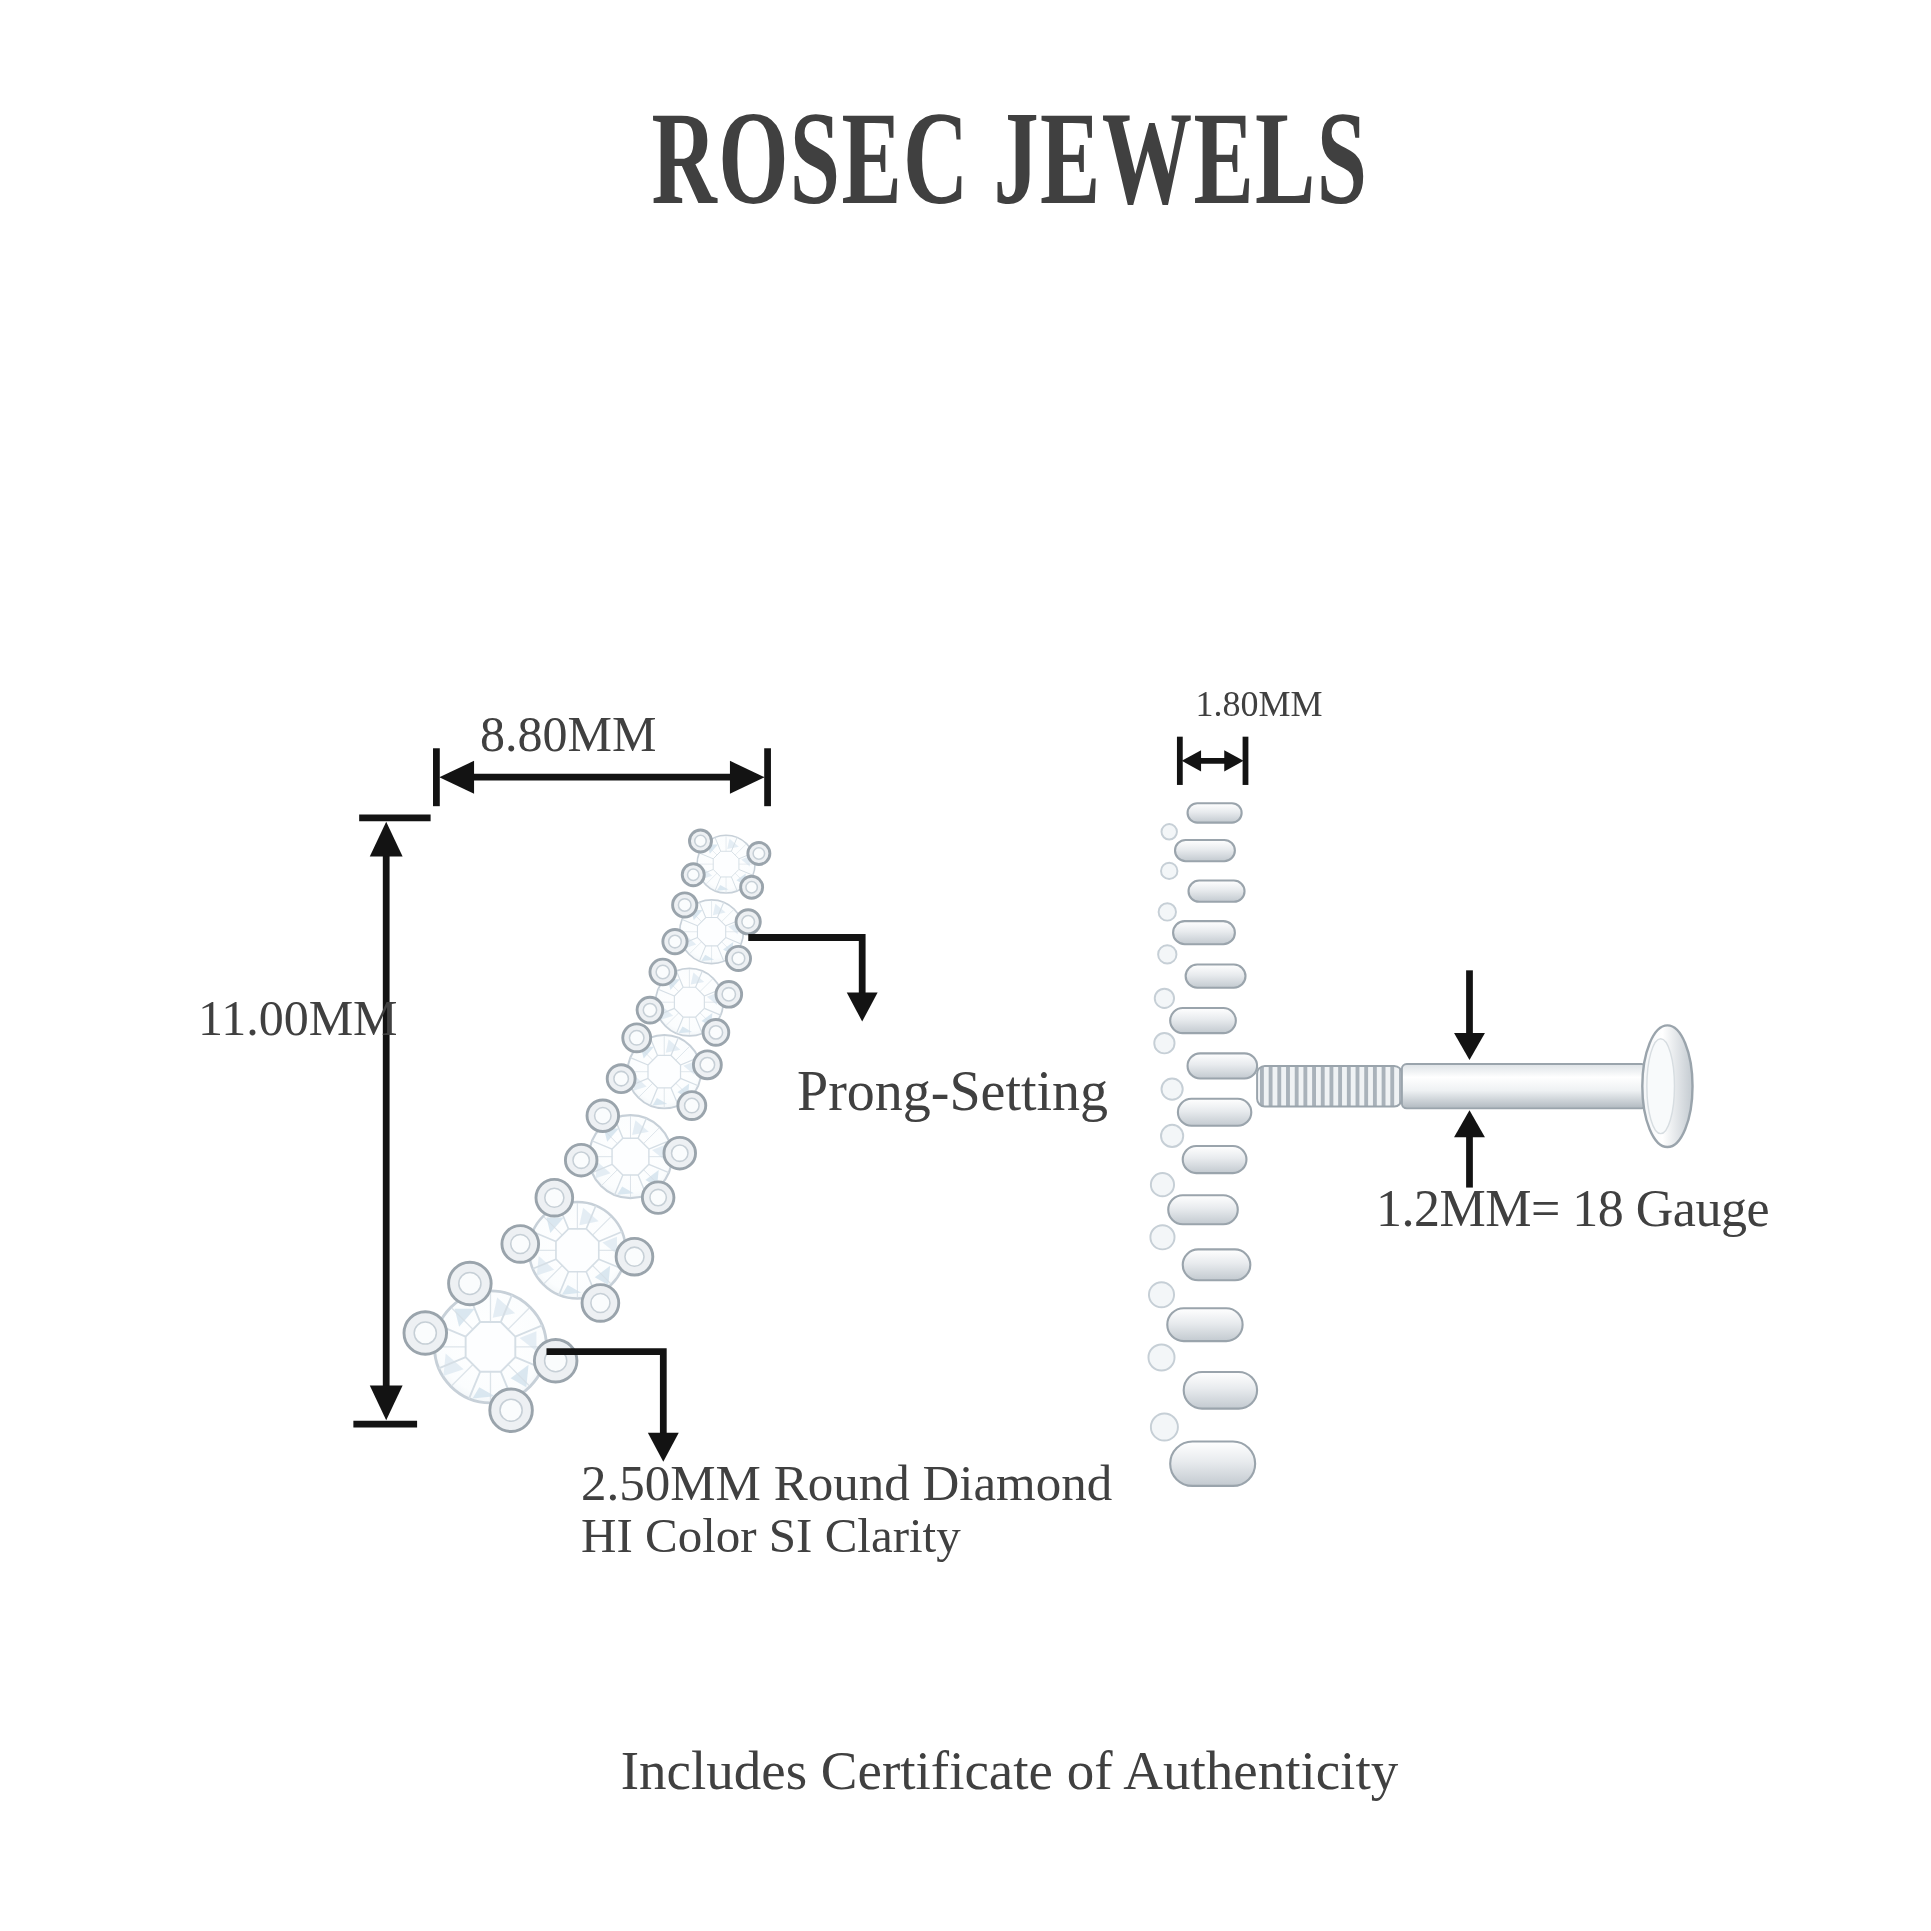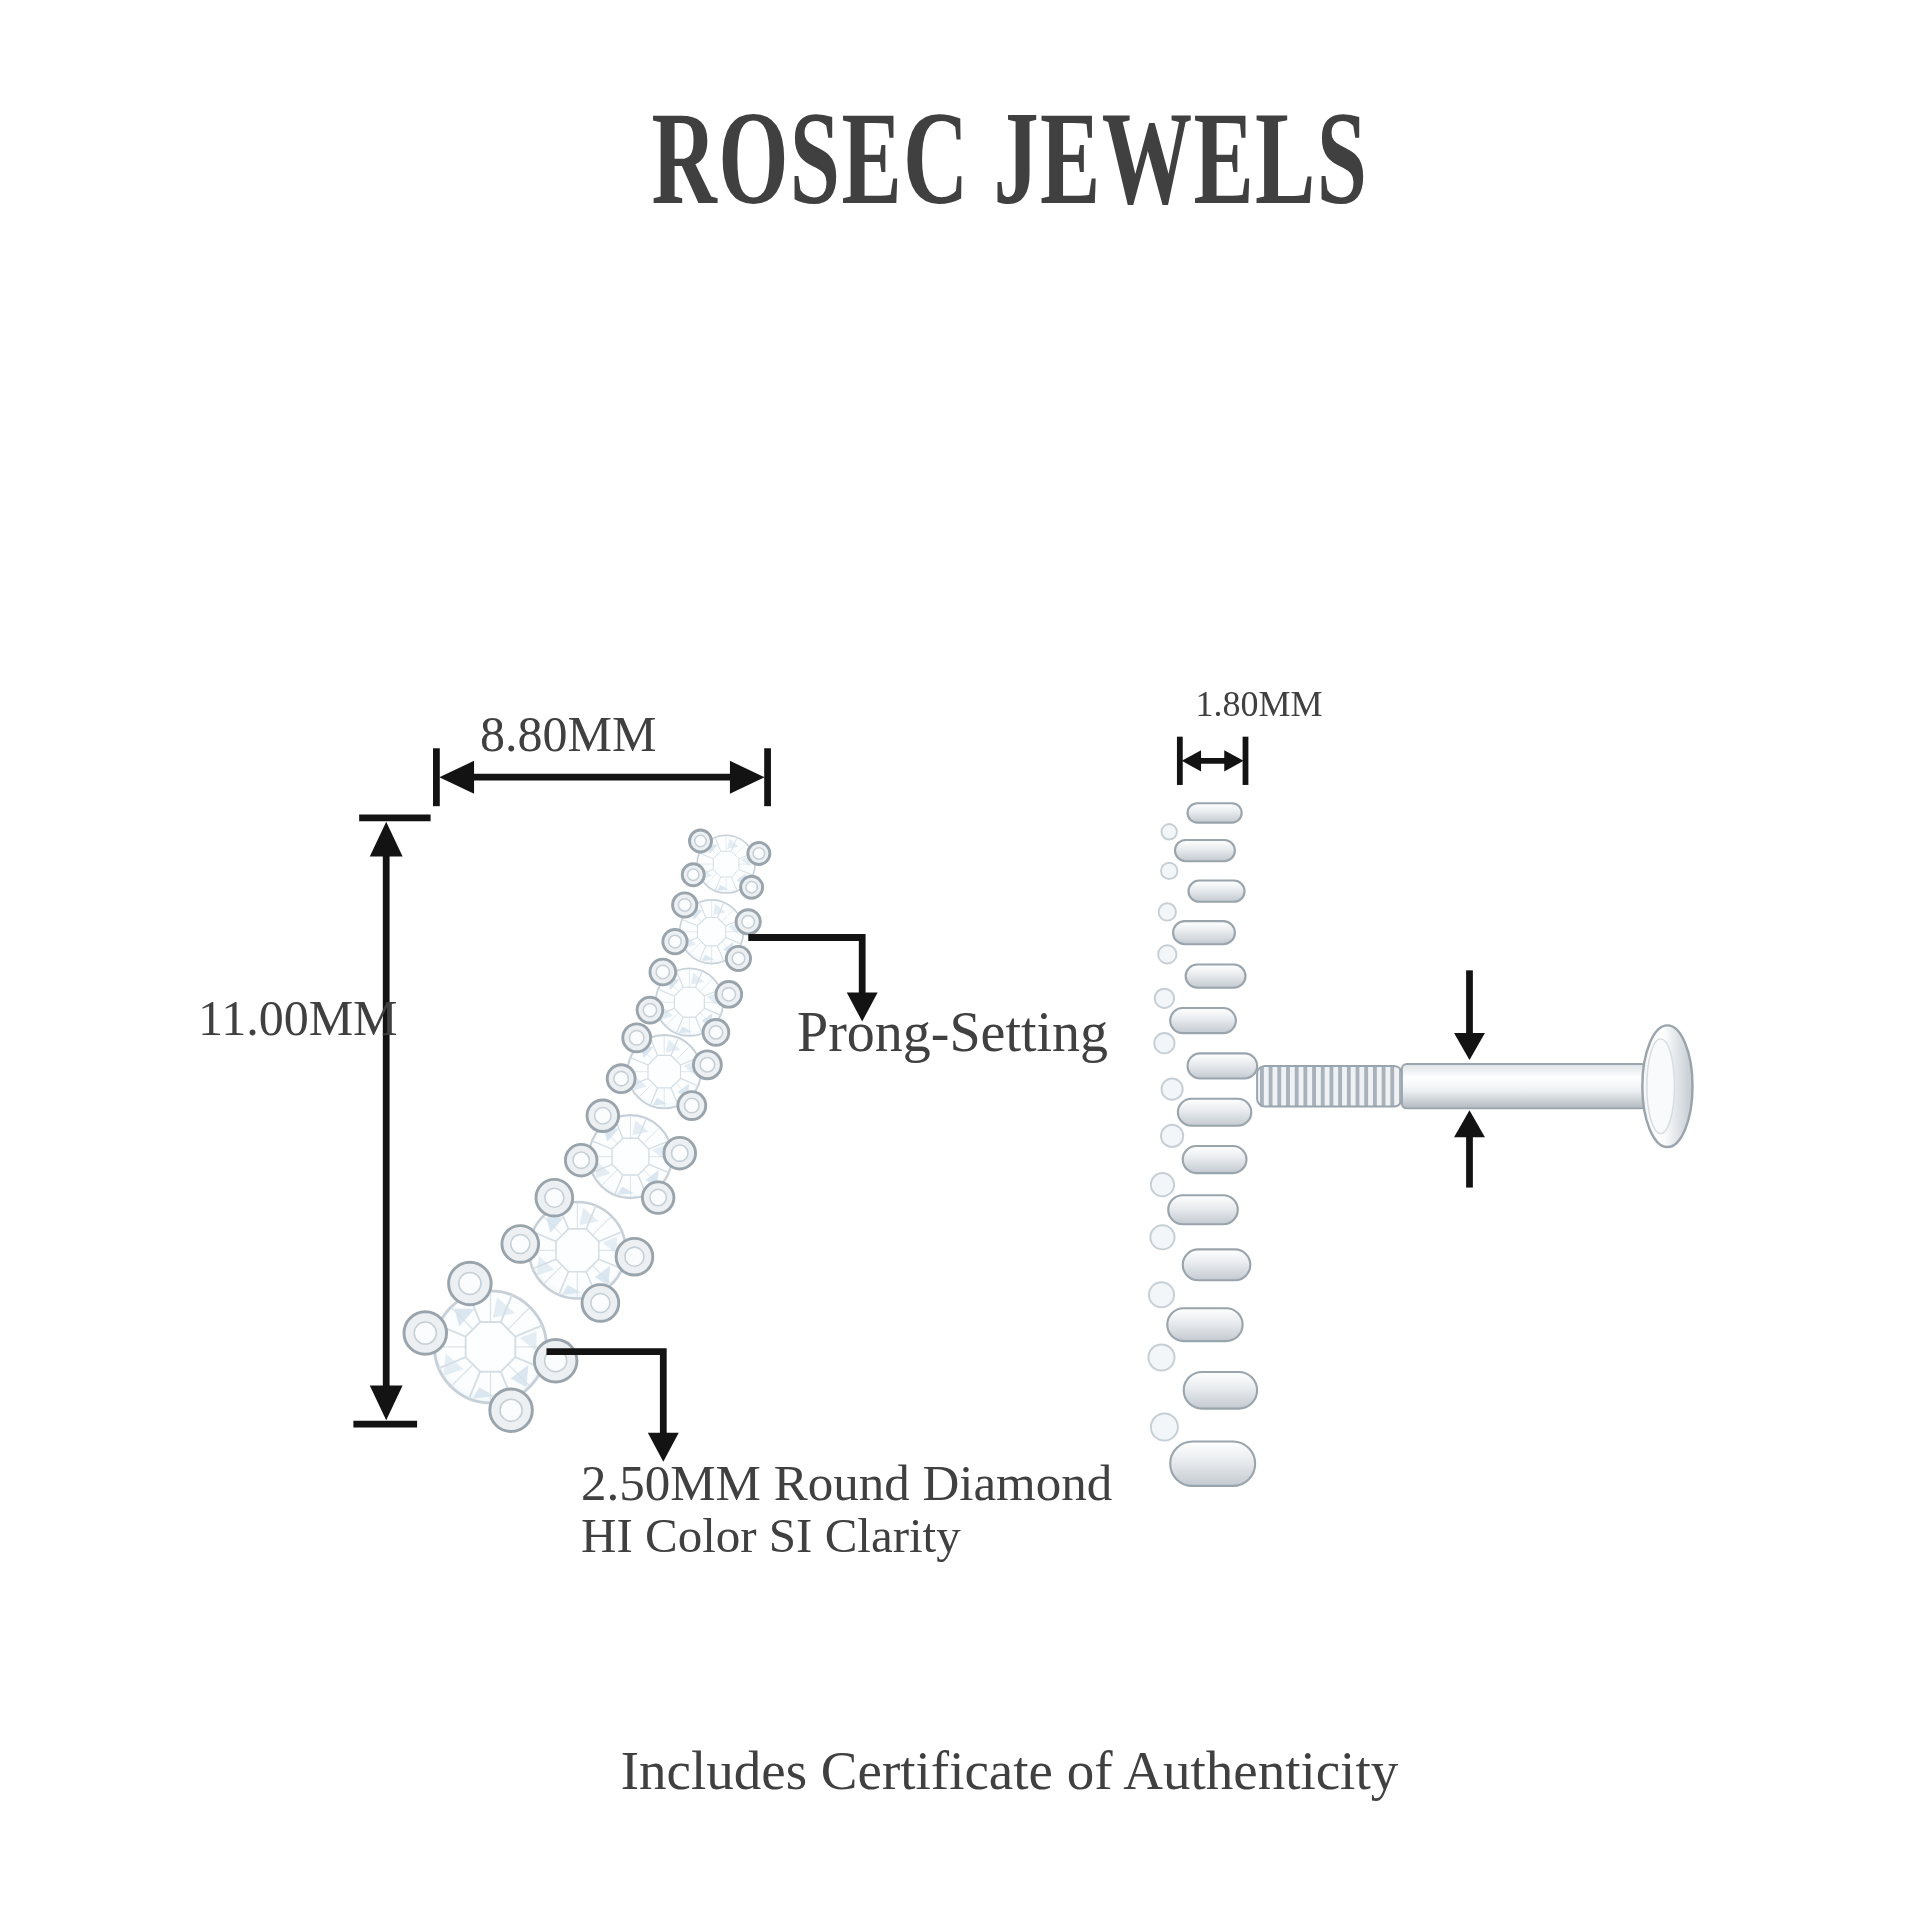--- a/index.html
+++ b/index.html
@@ -7,21 +7,21 @@
         font-family:"Liberation Serif", serif;color:#131313;}
   #diagram{position:absolute;left:0;top:0;}
   .txt{position:absolute;white-space:nowrap;line-height:1;color:#404040;padding-left:44px;}
   .center{left:0;width:1931px;text-align:center;}
   #title{top:92px;font-size:133px;font-weight:bold;letter-spacing:1.9px;}
   #title .condense{display:inline-block;transform:scaleX(0.68);transform-origin:50% 50%;}
   #subtitle{top:241px;font-size:65px;font-weight:bold;letter-spacing:2.9px;word-spacing:5.8px;}
   #subtitle .condense{display:inline-block;transform:scaleX(0.88);transform-origin:50% 50%;}
   #dim-width-front{left:436px;top:709px;width:332px;text-align:left;font-size:50px;}
   #dim-height-front{left:154px;top:993px;width:247px;font-size:50px;}
-  #prong-label{left:753px;top:1004px;font-size:56px;}
+  #prong-label{left:753px;top:1063px;font-size:56px;}
   #note-line1{left:537px;top:1458px;font-size:51px;}
   #note-line2{left:537px;top:1511px;font-size:49px;}
   #dim-width-side{left:1101px;top:686px;width:228px;text-align:center;font-size:36px;}
   #gauge-label{left:1332px;top:1183px;font-size:52px;letter-spacing:-0.5px;}
   #footer-text{top:1743px;font-size:55px;}
 </style>
 </head>
 <body>
 
 <div id="page">
@@ -373,16 +373,17 @@
     <span class="condense">ROSEC JEWELS</span>
   </div>
 
   <div class="txt" id="dim-width-front">8.80MM</div>
   <div class="txt" id="dim-height-front">11.00MM</div>
   <div class="txt" id="prong-label">Prong-Setting</div>
   <div class="txt" id="note-line1">2.50MM Round Diamond</div>
   <div class="txt" id="note-line2">HI Color SI Clarity</div>
 
   <div class="txt" id="dim-width-side">1.80MM</div>
+  <div class="txt" id="gauge-label">1.2MM= 18 Gauge</div>
 
   <div class="txt center" id="footer-text">Includes Certificate of Authenticity</div>
 </div>
 
 
 </body></html>

